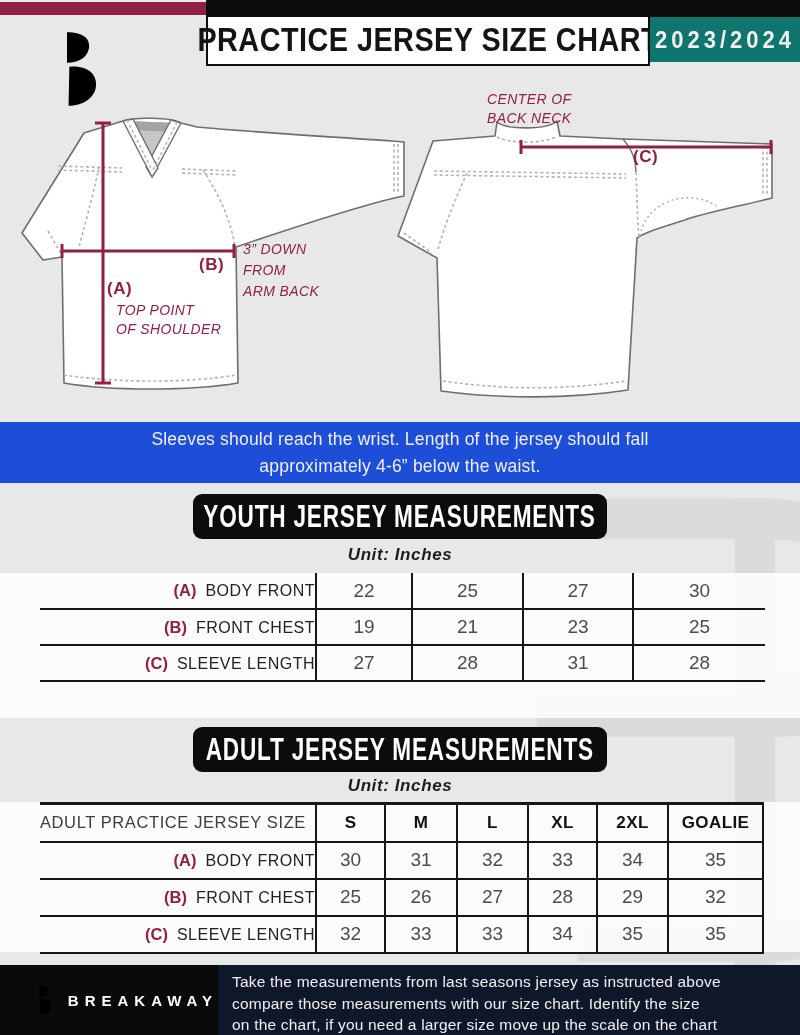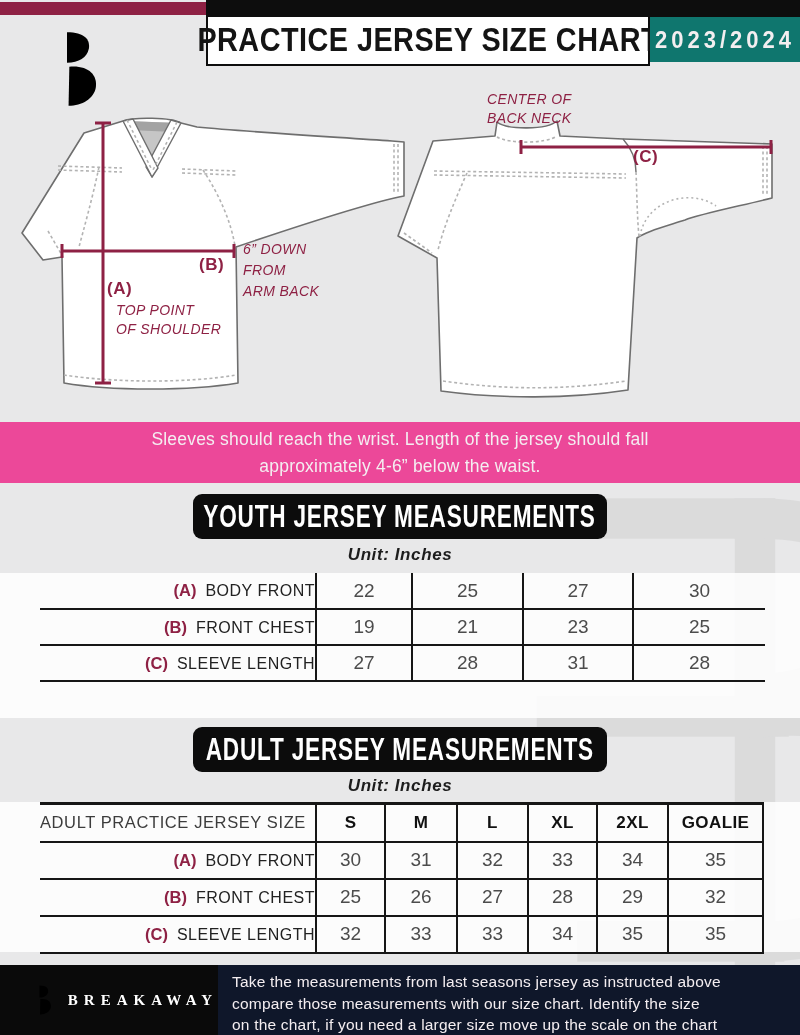--- a/index.html
+++ b/index.html
@@ -37,21 +37,21 @@
   .logo-svg{display:block;}
 
   
   .diagram{left:0;top:0;z-index:1;}
   .ann{position:absolute;color:#8e2144;z-index:2;}
   .ann .big{font-weight:bold;font-size:17px;letter-spacing:.5px;}
   .ann.cap{font-style:italic;font-size:14px;line-height:19px;letter-spacing:.4px;white-space:nowrap;}
 
   
   .notice{
-    left:0;top:422px;width:800px;height:61px;background:#ec4899;z-index:2;
+    left:0;top:422px;width:800px;height:61px;background:#1d4ed8;z-index:2;
     display:flex;flex-direction:column;align-items:center;justify-content:center;
   }
   .notice div{color:#f4eef1;font-size:17.5px;line-height:27px;letter-spacing:.2px;}
 
   
   .watermark{left:520px;top:460px;opacity:.5;color:#cfcfcf;z-index:0;}
 
   
   .band{left:0;width:800px;background:rgba(255,255,255,.85);z-index:1;}
   .band-youth{top:573px;height:145px;}
@@ -88,21 +88,21 @@
   th.vhead{border-left:2px solid #161616;text-align:center;
     font-size:17px;font-weight:bold;color:#111;letter-spacing:.4px;}
   td.lbl{padding-left:35px;text-align:right;white-space:nowrap;}
   td.lbl .key{color:#8e2144;font-weight:bold;font-size:16.5px;margin-right:9px;}
   td.lbl .txt{color:#222;font-size:16px;letter-spacing:.5px;}
   .t-adult td.vcell.last, .t-adult th.vhead.last{border-right:2px solid #161616;}
 
   
   .footer{left:0;top:965px;width:800px;height:70px;display:flex;z-index:3;}
   .footer-black{width:218px;height:70px;background:#0a0a0a;display:flex;align-items:center;gap:13px;padding-left:24px;box-sizing:border-box;}
-  .footer-brand{color:#ffffff;font-size:15px;font-weight:bold;letter-spacing:6px;font-family:Liberation Serif, serif;}
+  .footer-brand{color:#ffffff;font-size:15px;font-weight:bold;letter-spacing:6px;}
   .footer-maroon{flex:1;background:#0f172a;padding:6px 0 0 14px;box-sizing:border-box;}
   .footer-maroon div{color:#f4eef1;font-size:15.5px;line-height:21.5px;letter-spacing:.2px;white-space:nowrap;}
 </style>
 </head>
 <body>
 
 <div id="page">
 
   <svg width="0" height="0" style="position:absolute">
     <symbol id="logoB" viewBox="0 0 100 120">
@@ -201,21 +201,21 @@
     <span class="big">(A)</span>
   </div>
   <div class="ann cap" style="left:116px;top:301px">
     <div>TOP POINT</div>
     <div>OF SHOULDER</div>
   </div>
   <div class="ann" style="left:199px;top:255px">
     <span class="big">(B)</span>
   </div>
   <div class="ann cap" style="left:243px;top:239px;line-height:21px">
-    <div>6” DOWN</div>
+    <div>3” DOWN</div>
     <div>FROM</div>
     <div>ARM BACK</div>
   </div>
   <div class="ann cap" style="left:487px;top:90px">
     <div>CENTER OF</div>
     <div>BACK NECK</div>
   </div>
   <div class="ann" style="left:633px;top:147px">
     <span class="big">(C)</span>
   </div>

